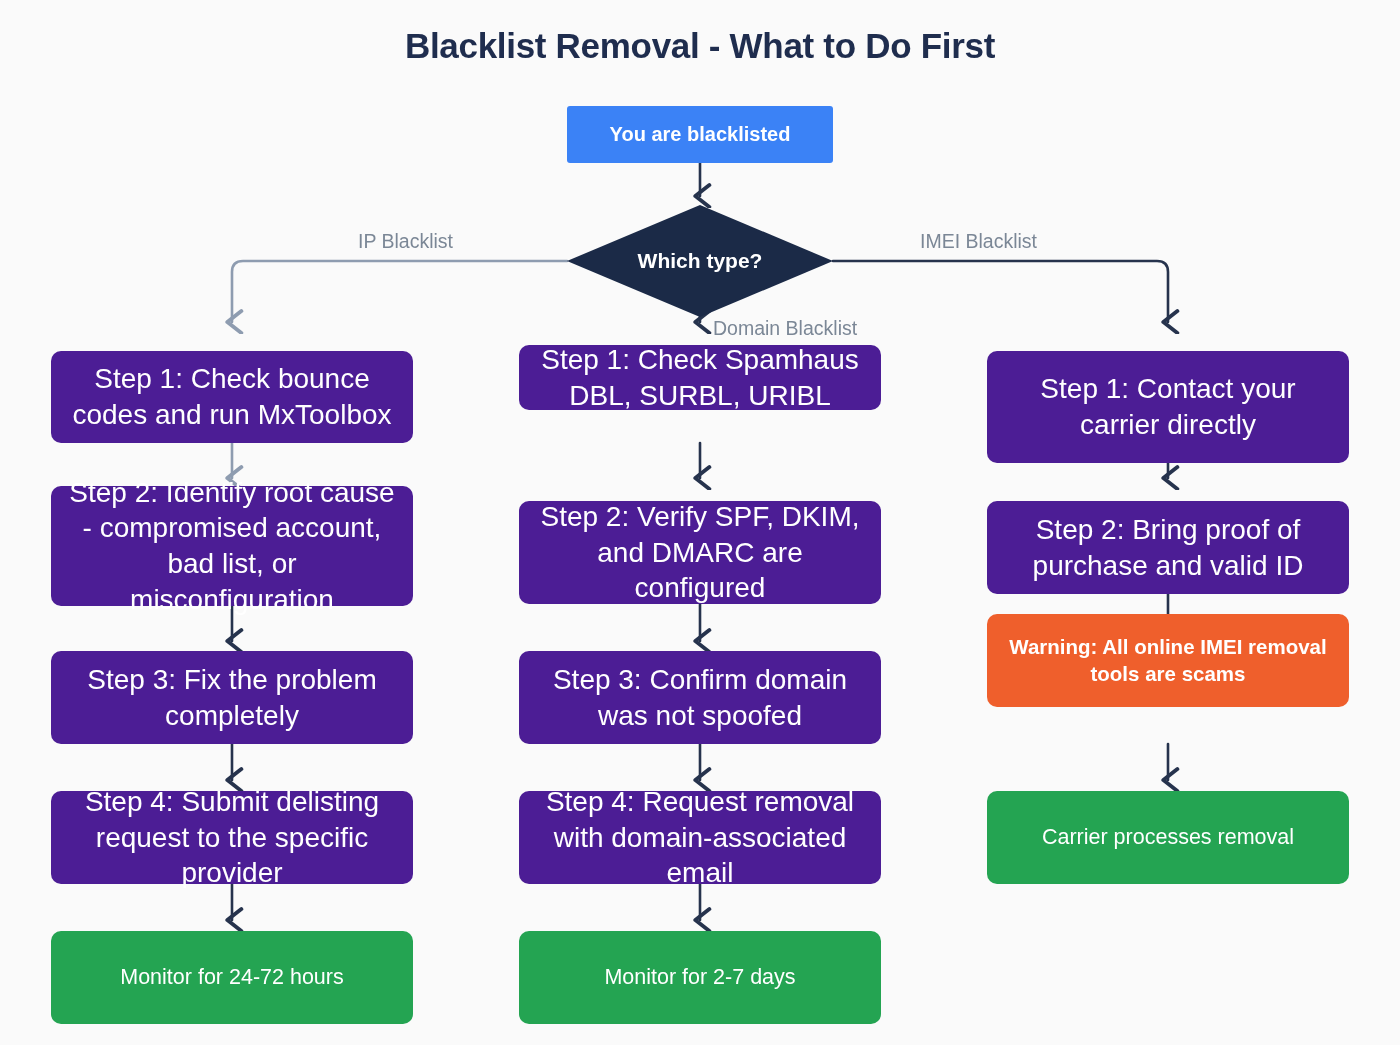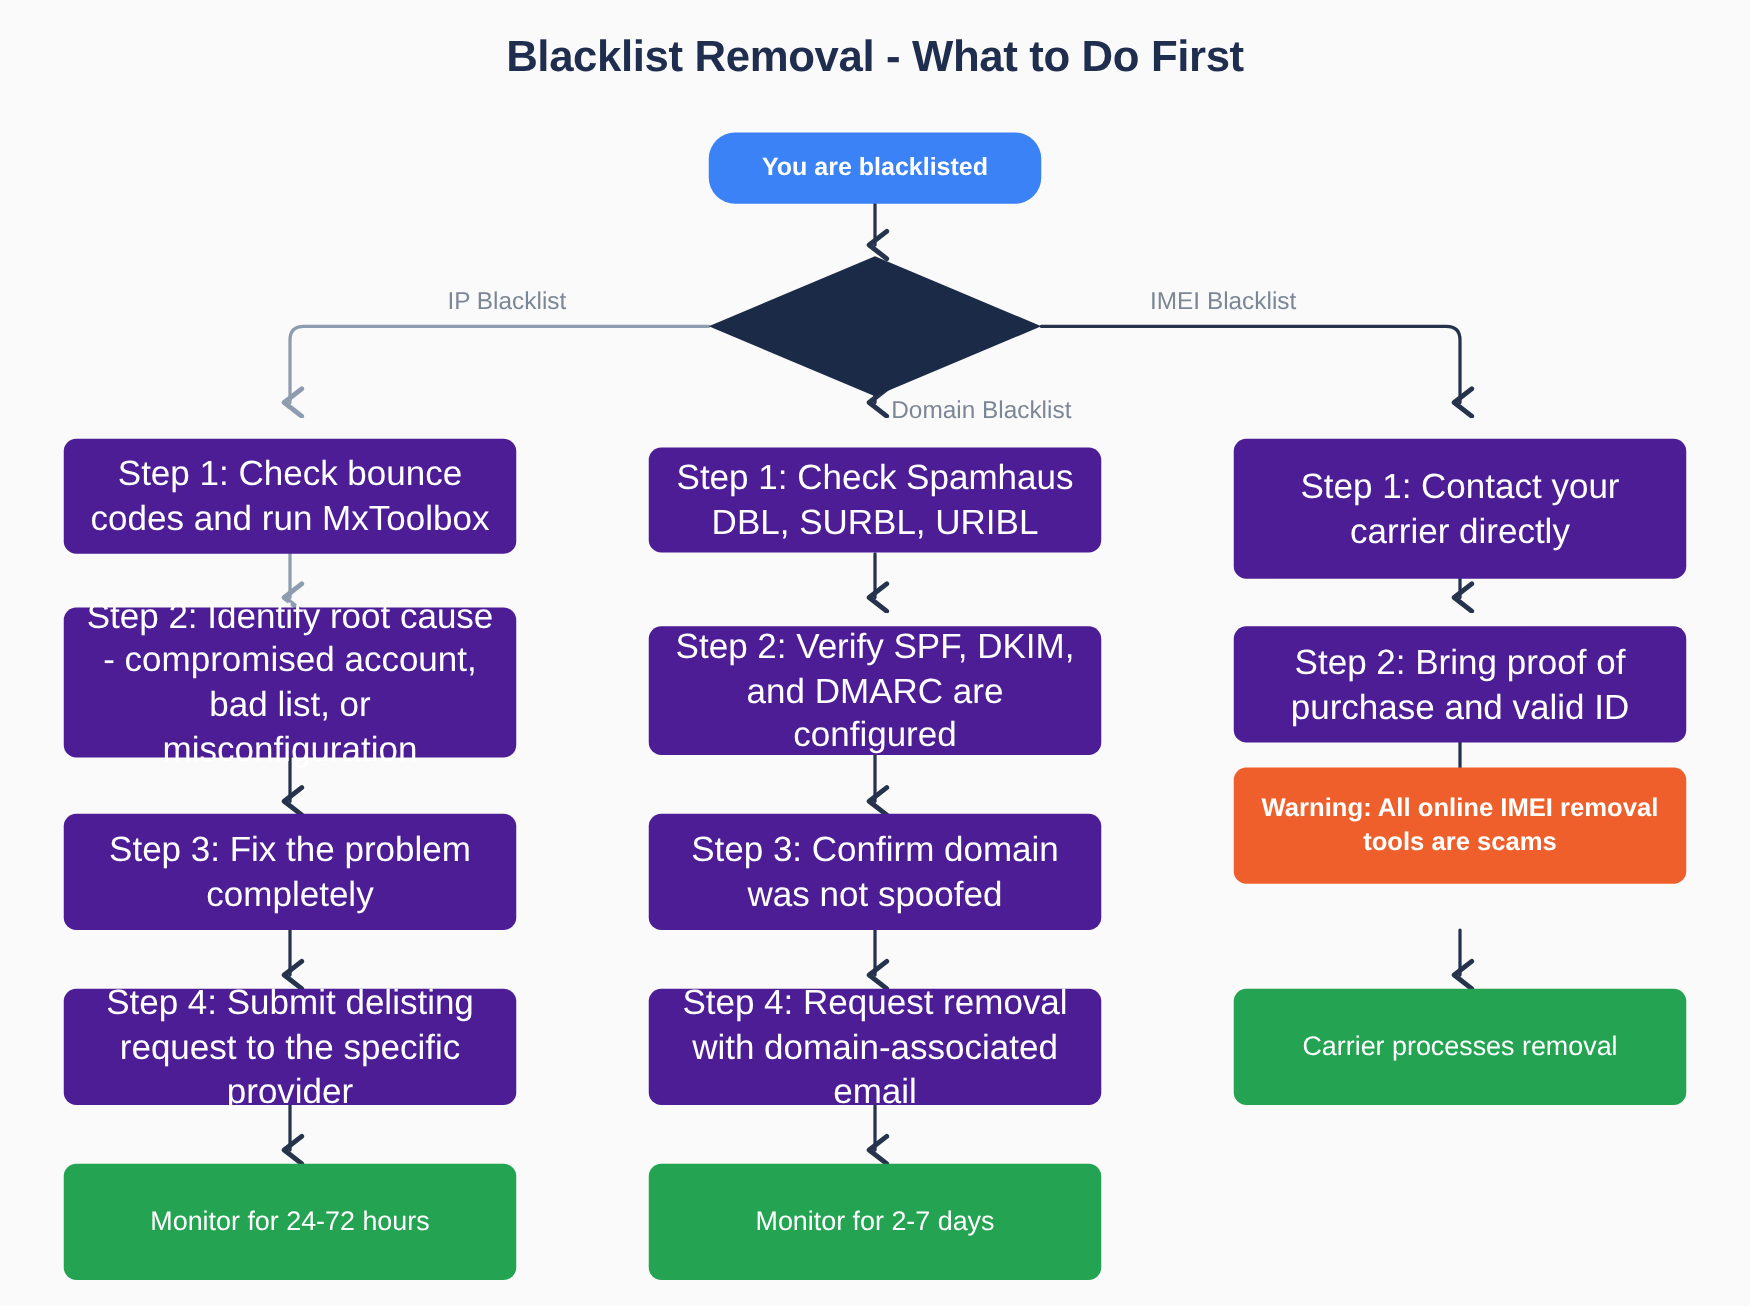--- a/index.html
+++ b/index.html
@@ -39,21 +39,21 @@
     display: flex;
     align-items: center;
     justify-content: center;
     text-align: center;
     border-radius: 10px;
     color: #ffffff;
     line-height: 1.27;
     padding: 4px 14px;
   }
   .node.dark   { background: #4c1d95; font-size: 28px; }
-  .node.start  { background: #3b82f6; font-size: 20px; font-weight: bold; border-radius: 21px; }
+  .node.start  { background: #3b82f6; font-size: 20px; font-weight: bold; border-radius: 3px; }
   .node.green  { background: #24a452; font-size: 21.5px; }
   .node.warn   { background: #ef5f2c; font-size: 20.5px; font-weight: bold; }
   .diamond-wrap {
     position: absolute;
     display: flex;
     align-items: center;
     justify-content: center;
   }
   .diamond-label {
     position: relative;
@@ -111,20 +111,23 @@
       <path d="M1168,744 L1168,780" stroke="#26334d" stroke-width="2.6" marker-end="url(#ah-dark)"></path>
     </g>
 
     <polygon points="700,205 833,261 700,317 567,261" fill="#1b2a47"></polygon>
   </svg>
 
   <div class="node start" style="left:567px; top:106px; width:266px; height:57px;">
     <span>You are blacklisted</span>
   </div>
 
+  <div class="diamond-wrap" style="left:567px; top:205px; width:266px; height:112px;">
+    <span class="diamond-label">Which type?</span>
+  </div>
 
   <div class="edge-label" style="left:358px; top:230px;">IP Blacklist</div>
   <div class="edge-label" style="left:713px; top:317px;">Domain Blacklist</div>
   <div class="edge-label" style="left:920px; top:230px;">IMEI Blacklist</div>
 
   <div class="node dark" style="left:51px; top:351px; width:362px; height:92px;">
     <span>Step 1: Check bounce codes and run MxToolbox</span>
   </div>
   <div class="node dark" style="left:51px; top:486px; width:362px; height:120px;">
     <span>Step 2: Identify root cause - compromised account, bad list, or misconfiguration</span>
@@ -132,21 +135,21 @@
   <div class="node dark" style="left:51px; top:651px; width:362px; height:93px;">
     <span>Step 3: Fix the problem completely</span>
   </div>
   <div class="node dark" style="left:51px; top:791px; width:362px; height:93px;">
     <span>Step 4: Submit delisting request to the specific provider</span>
   </div>
   <div class="node green" style="left:51px; top:931px; width:362px; height:93px;">
     <span>Monitor for 24-72 hours</span>
   </div>
 
-  <div class="node dark" style="left:519px; top:358px; width:362px; height:84px;">
+  <div class="node dark" style="left:519px; top:345px; width:362px; height:65px;">
     <span>Step 1: Check Spamhaus DBL, SURBL, URIBL</span>
   </div>
   <div class="node dark" style="left:519px; top:501px; width:362px; height:103px;">
     <span>Step 2: Verify SPF, DKIM, and DMARC are configured</span>
   </div>
   <div class="node dark" style="left:519px; top:651px; width:362px; height:93px;">
     <span>Step 3: Confirm domain was not spoofed</span>
   </div>
   <div class="node dark" style="left:519px; top:791px; width:362px; height:93px;">
     <span>Step 4: Request removal with domain-associated email</span>

